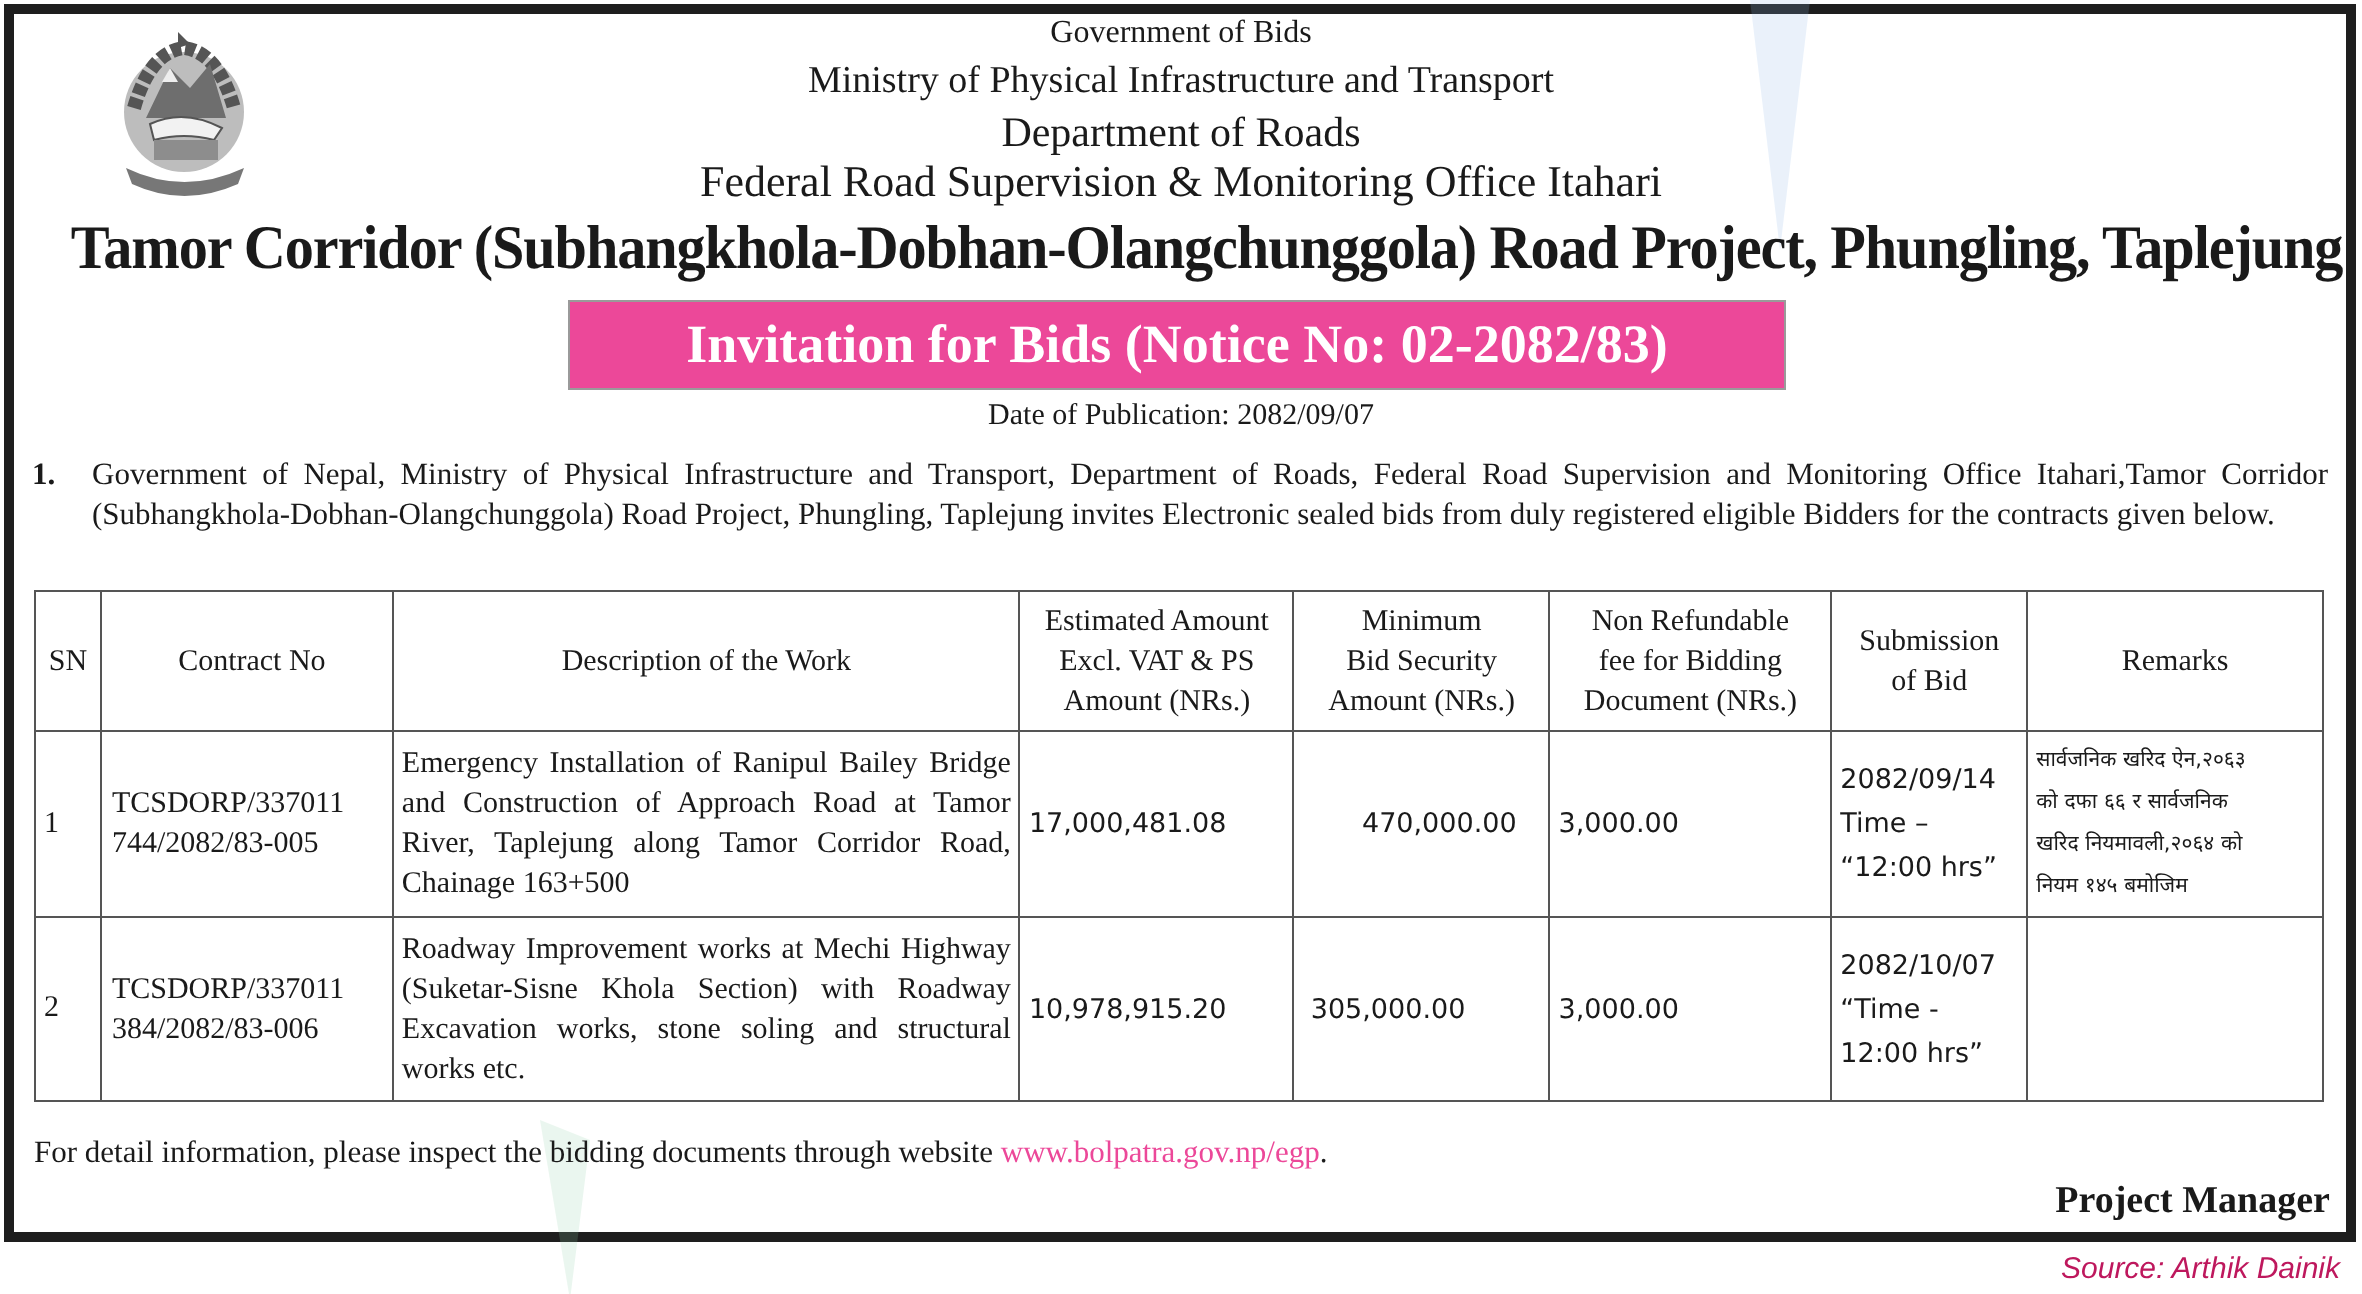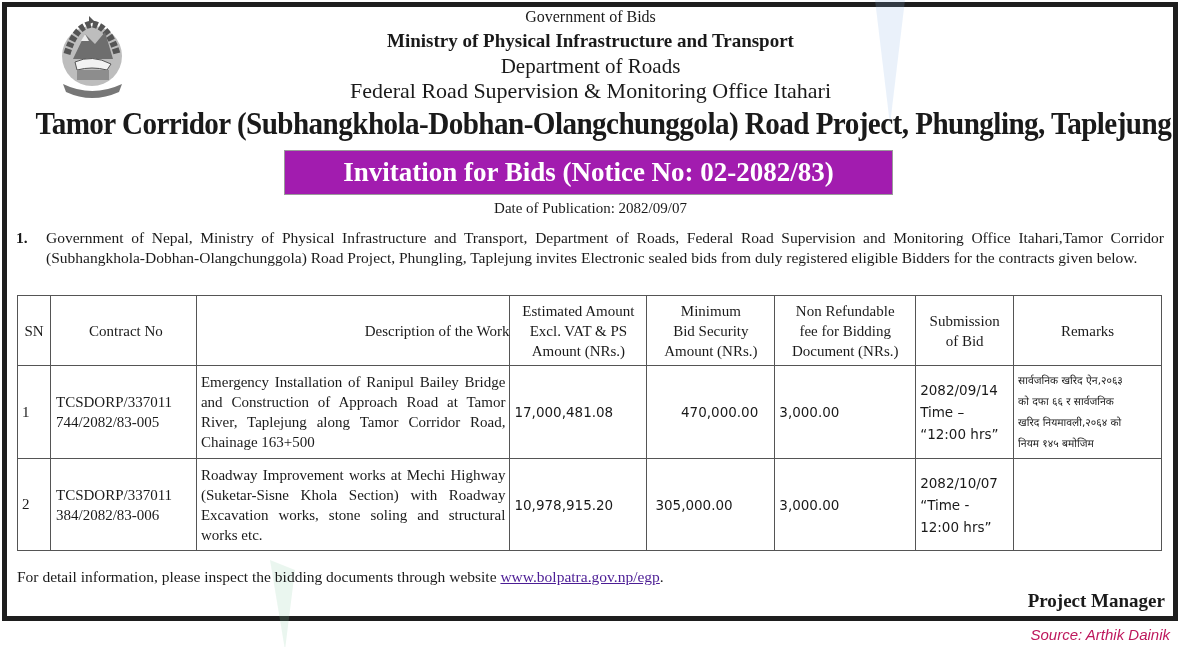--- a/index.html
+++ b/index.html
@@ -8,31 +8,31 @@
 
   .frame {
     position: absolute; left: 2px; top: 2px; width: 1176px; height: 619px;
     border: 5px solid #1e1e1e; background: #ffffff;
   }
 
   .emblem { position: absolute; left: 55px; top: 14px; width: 75px; height: 88px; }
 
   .hdr { position: absolute; left: 0; width: 100%; text-align: center; white-space: nowrap; }
   .hdr-gov { top: 8px; font-size: 16px; padding-left: 0; }
-  .hdr-ministry { top: 30px; font-size: 19px; font-weight: bold; }
+  .hdr-ministry { top: 30px; font-size: 19px; }
   .hdr-dept { top: 54px; font-size: 21px; }
   .hdr-office { top: 78px; font-size: 22px; }
   .hdr-project {
     top: 106px; font-size: 31px; font-weight: bold; letter-spacing: -0.6px;
     transform: scaleX(0.94); transform-origin: center;
   }
 
   .banner {
     position: absolute; left: 285px; top: 151px; width: 607px; height: 43px;
-    background: #a21caf; color: #ffffff; font-weight: bold; font-size: 27px;
+    background: #ec4899; color: #ffffff; font-weight: bold; font-size: 27px;
     text-align: center; line-height: 43px; box-shadow: 0 0 0 1px #9a9a9a;
   }
   .pubdate {
     position: absolute; left: 0; width: 100%; top: 200px; text-align: center;
     font-size: 15px; font-weight: normal;
   }
 
   .para {
     position: absolute; left: 16px; top: 228px; width: 1148px;
     font-size: 15.5px; line-height: 20px; text-align: justify;
@@ -55,21 +55,21 @@
   .cell-fee { width: 141px; }
   .cell-sub { width: 98px; line-height: 22px; }
   .cell-rem { width: 148px; }
   .num-sans { font-family: "DejaVu Sans", "Liberation Sans", sans-serif; font-size: 13.5px; }
   .right-num { text-align: right; padding-right: 16px !important; }
   .devanagari { font-family: "DejaVu Sans", sans-serif; font-size: 10.5px; line-height: 21px; }
 
   .footer-line {
     position: absolute; left: 17px; top: 568px; font-size: 15.5px;
   }
-  .footer-line a { color: #4c1d95; text-decoration: underline; }
+  .footer-line a { color: #ec4899; }
   .signature {
     position: absolute; right: 16px; top: 590px; font-size: 19px; font-weight: bold;
   }
   .source {
     position: absolute; right: 11px; top: 626px; font-size: 15px; font-style: italic;
     font-family: "Liberation Sans", sans-serif; color: #be185d;
   }
 
   
   .wm { position: absolute; opacity: 0.18; pointer-events: none; }
@@ -109,21 +109,21 @@
 <div class="para">
   <span class="num">1.</span>
   <span class="txt">Government of Nepal, Ministry of Physical Infrastructure and Transport, Department of Roads, Federal Road Supervision and Monitoring Office Itahari,Tamor Corridor (Subhangkhola-Dobhan-Olangchunggola) Road Project, Phungling, Taplejung invites Electronic sealed bids from duly registered eligible Bidders for the contracts given below.</span>
 </div>
 
 <table class="bids">
   <thead>
     <tr>
       <th class="cell-sn">SN</th>
       <th class="cell-contract" style="">Contract No</th>
-      <th class="cell-desc" style="text-align:right">Description of the Work</th>
+      <th class="cell-desc" style="text-align:center">Description of the Work</th>
       <th class="cell-est">
         <div>Estimated Amount</div>
         <div>Excl. VAT &amp; PS</div>
         <div>Amount (NRs.)</div>
       </th>
       <th class="cell-sec">
         <div>Minimum</div>
         <div>Bid Security</div>
         <div>Amount (NRs.)</div>
       </th>

